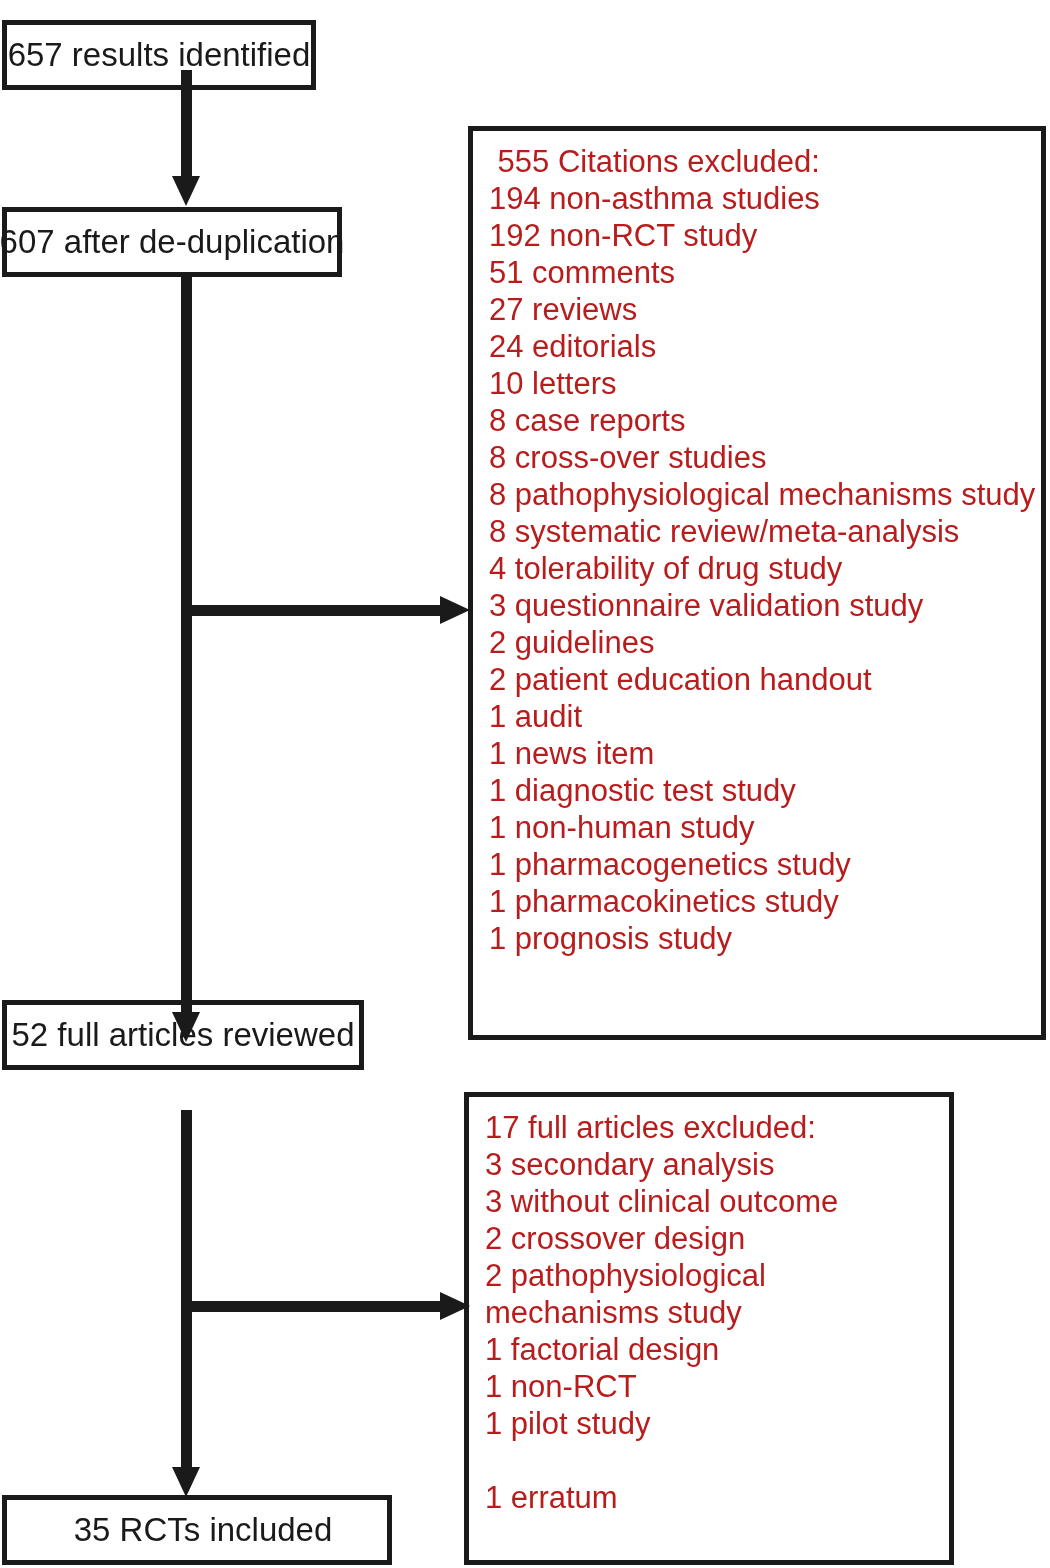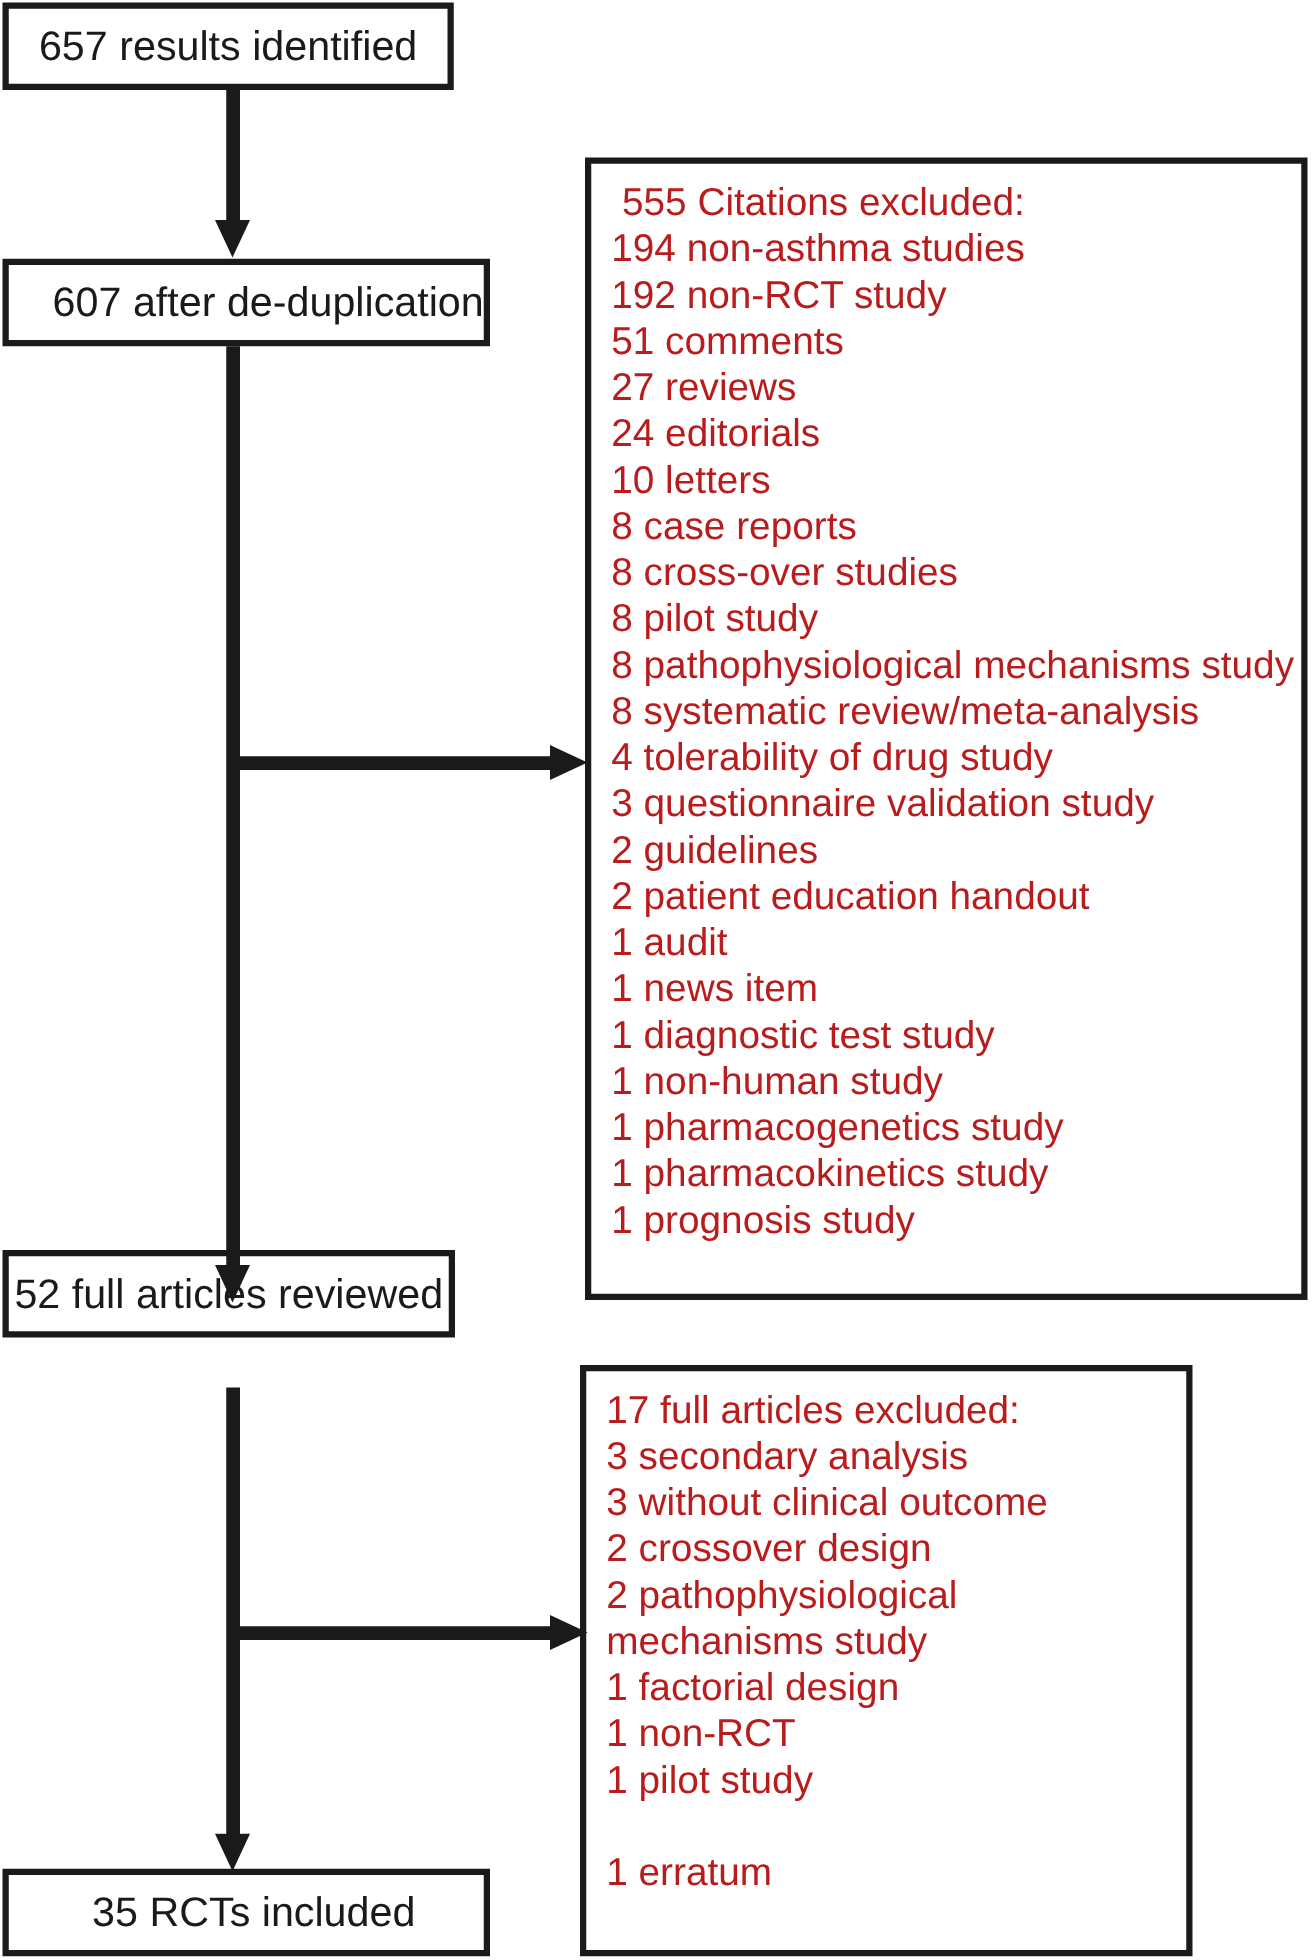--- a/index.html
+++ b/index.html
@@ -46,22 +46,22 @@
     font-size: 31px;
     line-height: 37px;
     white-space: pre;
     color: #b91c1c;
   }
   .list-line.blank {
     height: 37px;
   }
 
   
-  #box-identified      { left: 2px;   top: 2px;    width: 361px; height: 70px; }
-  #box-dedup           { left: 2px;   top: 207px;  width: 390px; height: 70px; justify-content: flex-end; }
+  #box-identified      { left: 2px;   top: 20px;    width: 314px; height: 70px; }
+  #box-dedup           { left: 2px;   top: 207px;  width: 340px; height: 70px; }
   #box-fulltext        { left: 2px;   top: 1000px; width: 362px; height: 70px; }
   #box-included        { left: 2px;   top: 1495px; width: 390px; height: 70px; padding-left: 12px; }
 
   #box-citations-excluded  { left: 468px; top: 126px;  width: 578px; height: 914px; }
   #box-articles-excluded   { left: 464px; top: 1092px; width: 490px; height: 473px; }
 
   
   .v-stem {
     position: absolute;
     left: 181px;
@@ -130,21 +130,20 @@
     <div class="list-line"> 555 Citations excluded:</div>
     <div>
         <div class="list-line">194 non-asthma studies</div>
         <div class="list-line">192 non-RCT study</div>
         <div class="list-line">51 comments</div>
         <div class="list-line">27 reviews</div>
         <div class="list-line">24 editorials</div>
         <div class="list-line">10 letters</div>
         <div class="list-line">8 case reports</div>
         <div class="list-line">8 cross-over studies</div>
-        <div class="list-line">8 pilot study</div>
         <div class="list-line">8 pathophysiological mechanisms study</div>
         <div class="list-line">8 systematic review/meta-analysis</div>
         <div class="list-line">4 tolerability of drug study</div>
         <div class="list-line">3 questionnaire validation study</div>
         <div class="list-line">2 guidelines</div>
         <div class="list-line">2 patient education handout</div>
         <div class="list-line">1 audit</div>
         <div class="list-line">1 news item</div>
         <div class="list-line">1 diagnostic test study</div>
         <div class="list-line">1 non-human study</div>

